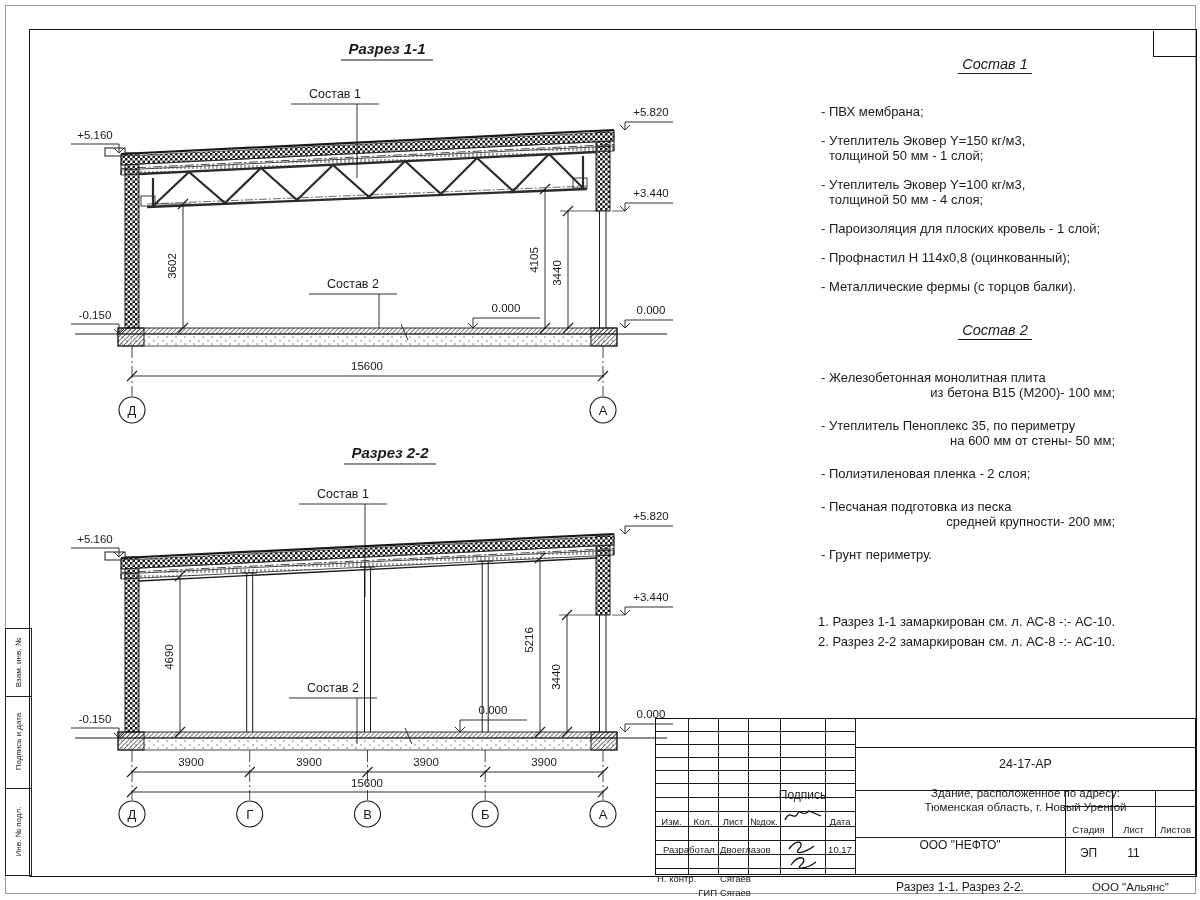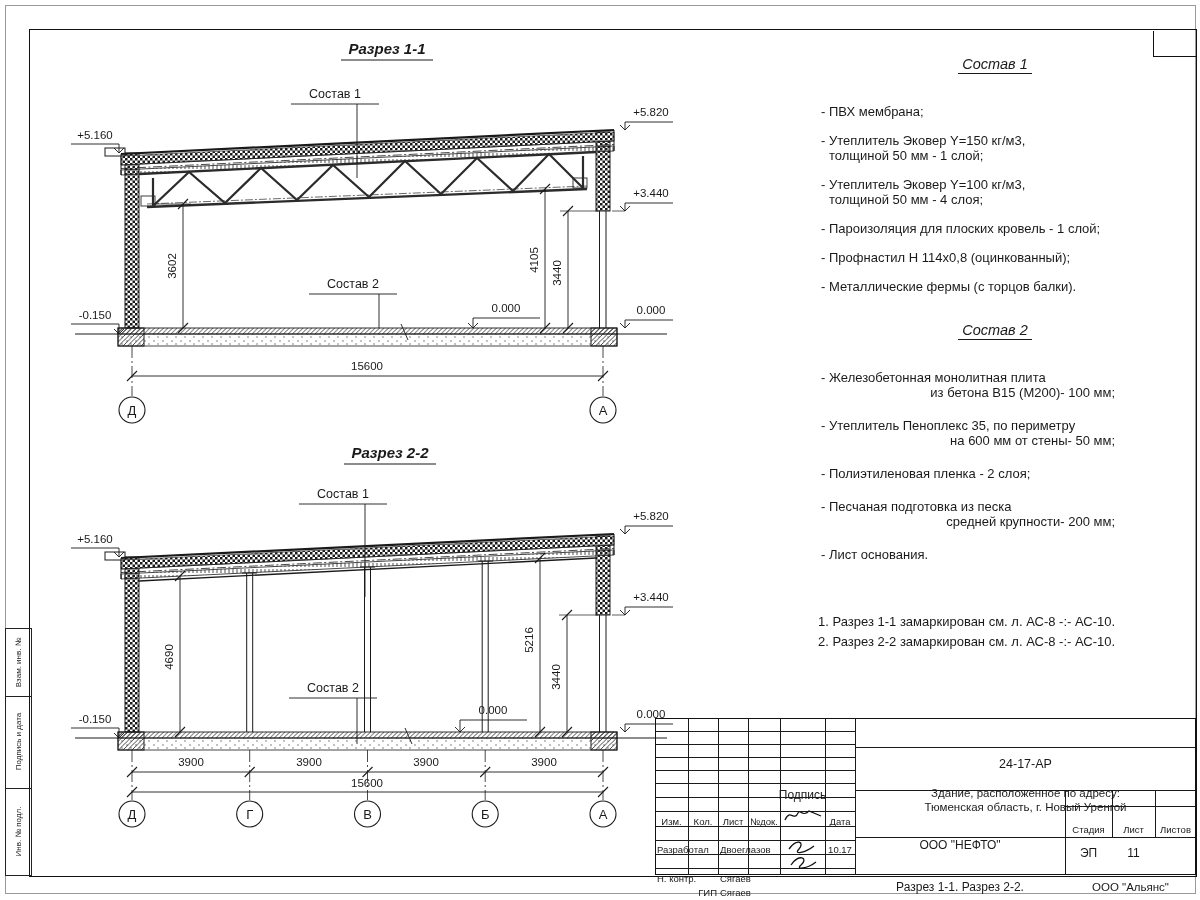--- a/index.html
+++ b/index.html
@@ -458,21 +458,21 @@
           <div>Песчаная подготовка из песка</div>
         <div class="l2">
             <span>средней крупности</span>
             <span>- 200 мм;</span>
           </div>
         </div>
     </div>
     <div class="li" style="margin-top:18px;">
       <span class="dash">-</span>
       <div class="litext">
-          <div>Лист основания.</div>
+          <div>Грунт периметру.</div>
         </div>
     </div>
   </div>
 
   <div class="notes" style="left:818px;top:612px;">
     <div>1. Разрез 1-1 замаркирован см. л. АС-8 -:- АС-10.</div>
     <div>2. Разрез 2-2 замаркирован см. л. АС-8 -:- АС-10.</div>
   </div>
 
   <div class="abs" style="left:655px;top:718px;width:541px;height:157px;border:1.6px solid #111;box-sizing:border-box;font-size:10px;">
@@ -517,21 +517,21 @@
   <div class="cell" style="left:748px;top:783px;width:32px;height:14px;font-size:9.5px;">
       <span>№док.</span>
     </div>
   <div class="cell" style="left:780px;top:757px;width:45px;height:14px;font-size:12px;">
       <span>Подпись</span>
     </div>
   <div class="cell" style="left:825px;top:783px;width:30px;height:14px;font-size:9.5px;">
       <span>Дата</span>
     </div>
 
-  <div class="cell cell-left" style="left:657px;top:811px;width:60px;height:15px;font-size:9.5px;">
+  <div class="cell cell-left" style="left:657px;top:811px;width:60px;height:15px;font-size:9.5px;padding-left:6px;">
       <span>Разработал</span>
     </div>
   <div class="cell cell-left" style="left:720px;top:811px;width:60px;height:15px;font-size:9.5px;">
       <span>Двоеглазов</span>
     </div>
   <div class="cell" style="left:825px;top:811px;width:30px;height:15px;font-size:9.5px;">
       <span>10.17</span>
     </div>
   <div class="cell cell-left" style="left:657px;top:840px;width:60px;height:14px;font-size:9.5px;">
       <span>Н. контр.</span>

